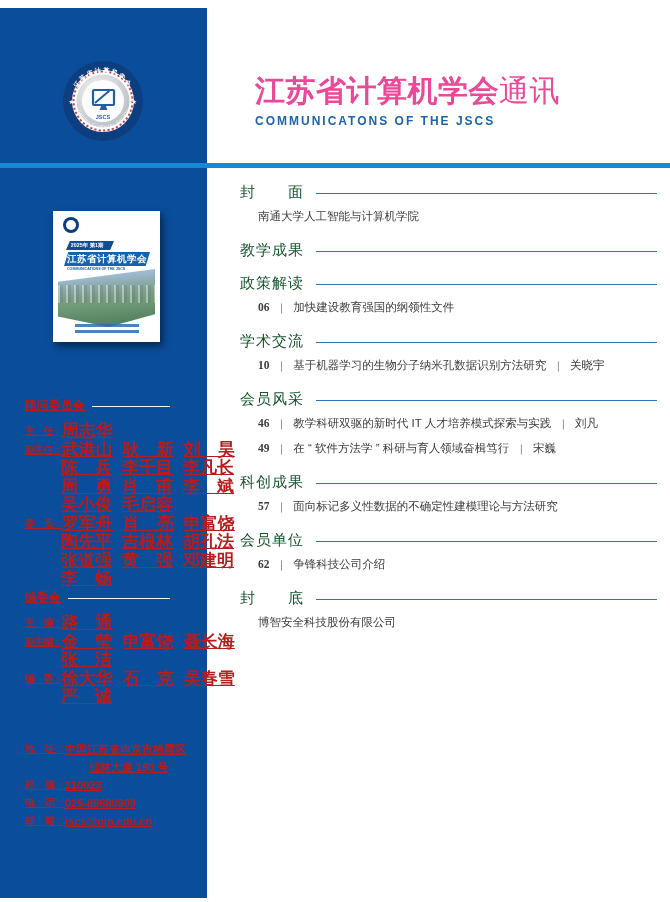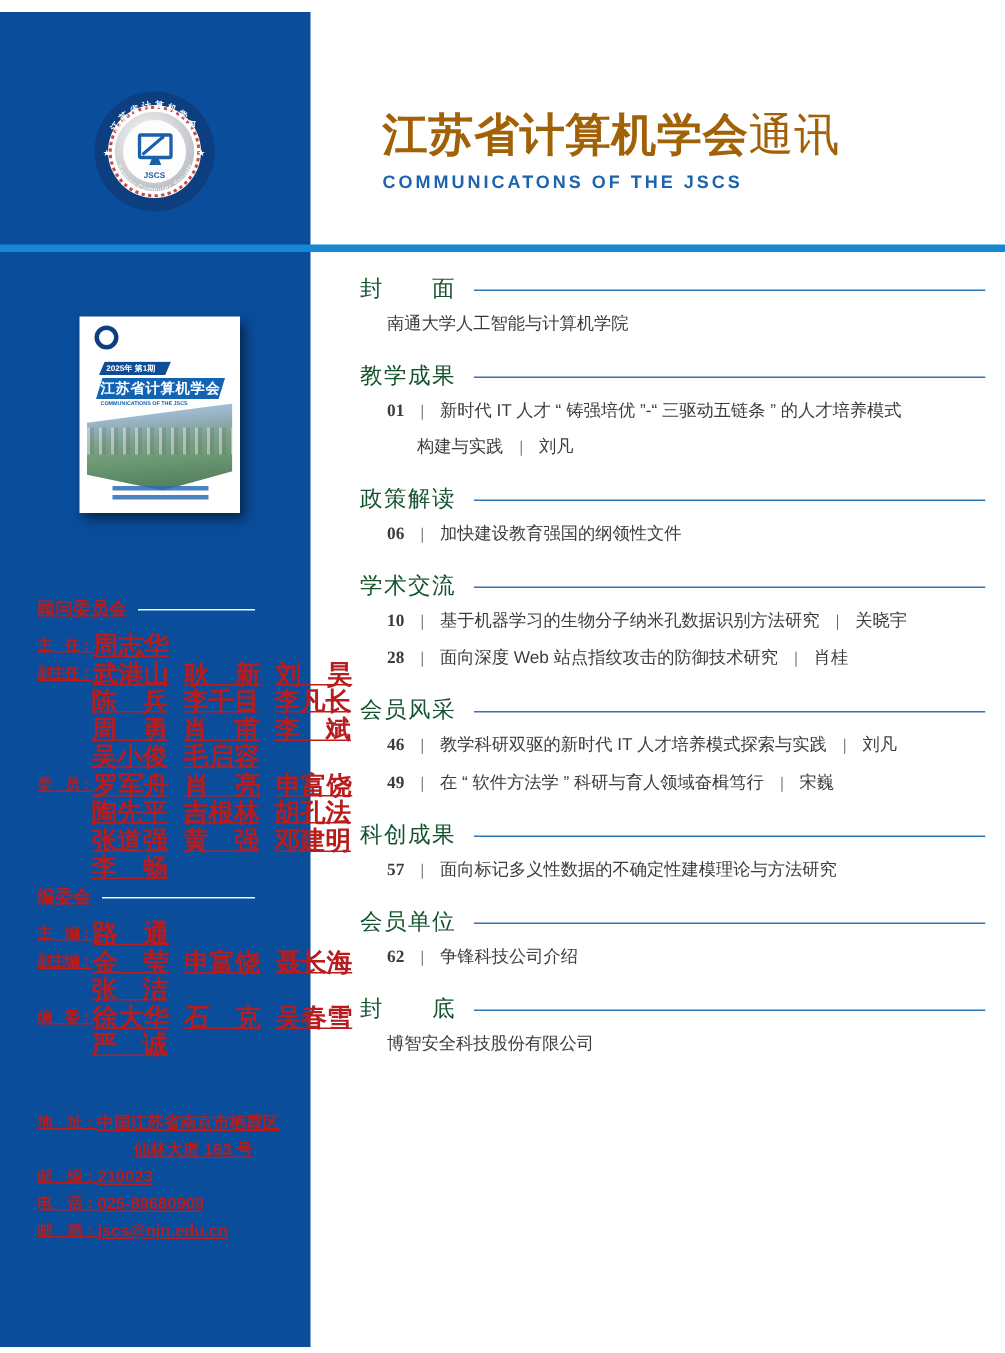--- a/index.html
+++ b/index.html
@@ -48,21 +48,21 @@
   .sb-row{display:flex;line-height:18.5px;font-weight:bold;}
   .sb-label{flex:0 0 36px;font-size:10px;letter-spacing:-.8px;white-space:nowrap;}
   .sb-name{flex:0 0 33px;margin-right:10px;font-size:17px;white-space:nowrap;}
   .ct-row{display:flex;line-height:18px;font-weight:bold;}
   .ct-label{flex:0 0 40px;font-size:10px;white-space:nowrap;}
   .ct-value{font-size:11px;white-space:nowrap;}
   .ct-cont{padding-left:64px;}
 
   
   .masthead{position:absolute;left:255px;top:74px;z-index:2;}
-  .m-title{font-size:30px;color:#a16207;letter-spacing:.5px;white-space:nowrap;line-height:34px;}
+  .m-title{font-size:30px;color:#ec4899;letter-spacing:.5px;white-space:nowrap;line-height:34px;}
   .m-title .b{font-weight:bold;}
   .m-title .l{font-weight:normal;}
   .m-sub{margin-top:6px;font-size:12px;font-weight:bold;color:#1d63ad;letter-spacing:2px;white-space:nowrap;}
 
   
   .toc{position:absolute;left:240px;top:181px;right:13px;z-index:2;}
   .toc-section{overflow:hidden;margin-bottom:6px;}
   .toc-header{display:flex;align-items:center;height:22px;margin-bottom:5px;}
   .toc-title{font-size:15px;color:#14532d;letter-spacing:1px;white-space:pre;}
   .toc-rule{flex:1;border-top:1px solid #2e74b8;margin-left:12px;margin-top:2px;}
@@ -259,45 +259,38 @@
         </div>
         <div class="toc-entry">
           <div class="toc-line"><span class="toc-text">南通大学人工智能与计算机学院</span></div>
         </div>
       </div>
       <div class="toc-section">
         <div class="toc-header">
           <span class="toc-title">教学成果</span>
           <div class="toc-rule"></div>
         </div>
-        <div class="toc-entry">
-          <div class="toc-line"><span class="toc-num">01</span><span class="toc-sep">｜</span><span class="toc-text">新时代 IT 人才 “ 铸强培优 ”-“ 三驱动五链条 ” 的人才培养模式</span></div>
-          <div class="toc-line toc-line2"><span class="toc-text">构建与实践</span><span class="toc-sep">｜</span><span class="toc-author">刘凡</span></div>
-        </div>
       </div>
       <div class="toc-section">
         <div class="toc-header">
           <span class="toc-title">政策解读</span>
           <div class="toc-rule"></div>
         </div>
         <div class="toc-entry">
           <div class="toc-line"><span class="toc-num">06</span><span class="toc-sep">｜</span><span class="toc-text">加快建设教育强国的纲领性文件</span></div>
         </div>
       </div>
       <div class="toc-section">
         <div class="toc-header">
           <span class="toc-title">学术交流</span>
           <div class="toc-rule"></div>
         </div>
         <div class="toc-entry">
           <div class="toc-line"><span class="toc-num">10</span><span class="toc-sep">｜</span><span class="toc-text">基于机器学习的生物分子纳米孔数据识别方法研究</span><span class="toc-sep">｜</span><span class="toc-author">关晓宇</span></div>
         </div>
-        <div class="toc-entry">
-          <div class="toc-line"><span class="toc-num">28</span><span class="toc-sep">｜</span><span class="toc-text">面向深度 Web 站点指纹攻击的防御技术研究</span><span class="toc-sep">｜</span><span class="toc-author">肖桂</span></div>
-        </div>
       </div>
       <div class="toc-section">
         <div class="toc-header">
           <span class="toc-title">会员风采</span>
           <div class="toc-rule"></div>
         </div>
         <div class="toc-entry">
           <div class="toc-line"><span class="toc-num">46</span><span class="toc-sep">｜</span><span class="toc-text">教学科研双驱的新时代 IT 人才培养模式探索与实践</span><span class="toc-sep">｜</span><span class="toc-author">刘凡</span></div>
         </div>
         <div class="toc-entry">

